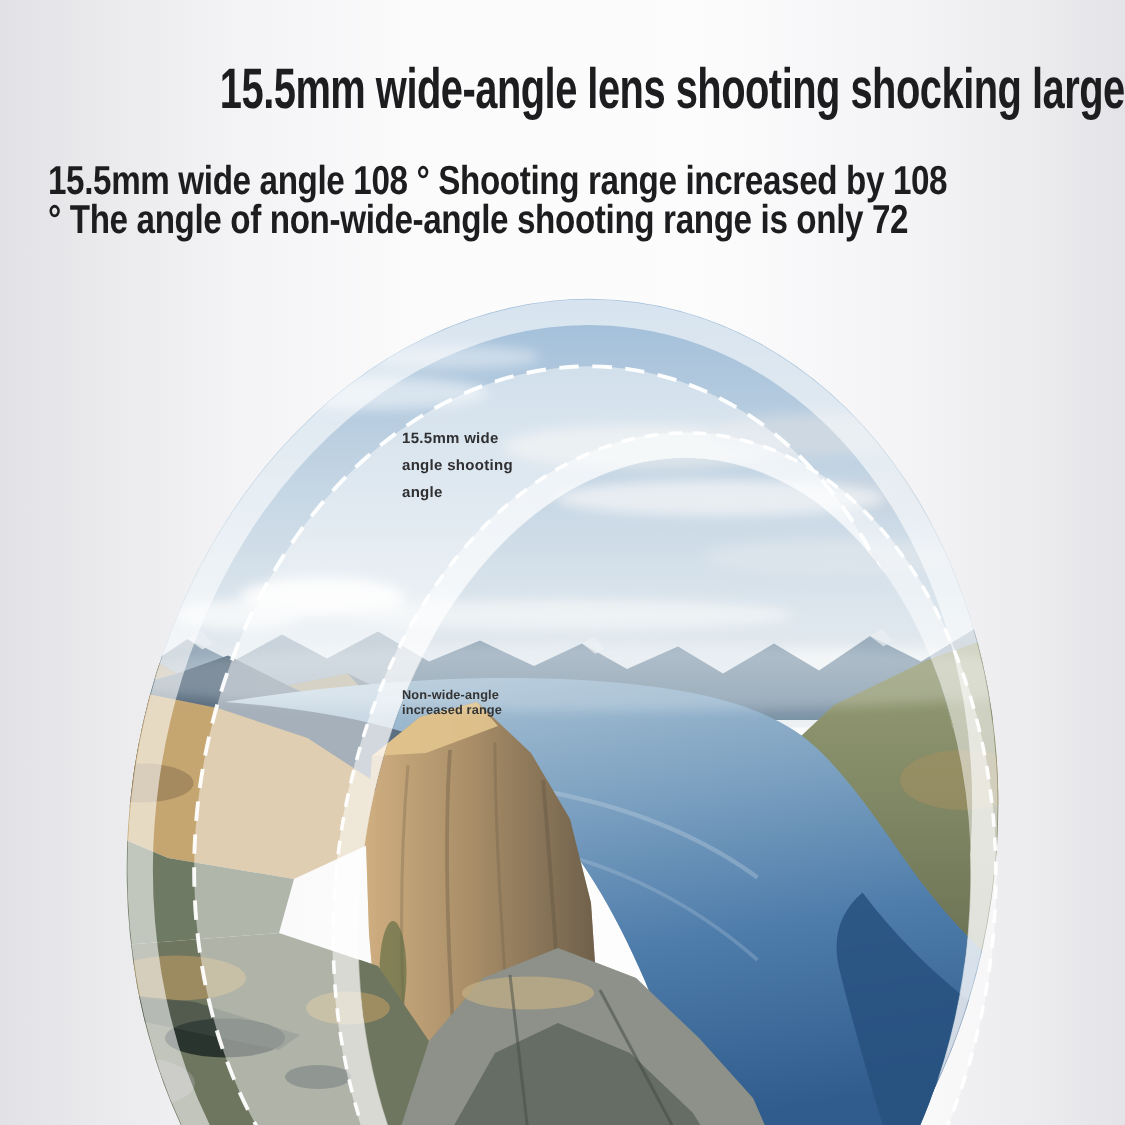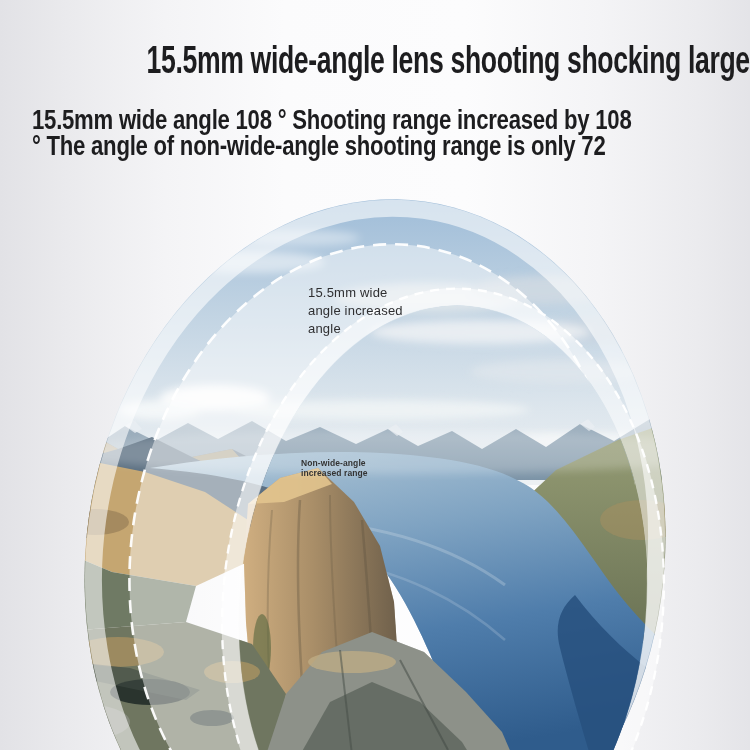--- a/index.html
+++ b/index.html
@@ -18,25 +18,25 @@
   .subtitle{
     position:absolute;top:108px;left:32px;width:880px;
     transform:scaleX(0.82);transform-origin:left top;
     font-size:27px;font-weight:700;color:#1d1d1f;line-height:25.5px;letter-spacing:-0.3px;
   }
   .subtitle div{white-space:nowrap;}
   .scene{position:absolute;left:0;top:0;width:750px;height:750px;}
   .scene svg{position:absolute;left:0;top:0;}
   .label-wide{
     position:absolute;left:268px;top:284px;
-    font-size:13px;font-weight:400;color:#2f2f31;line-height:18px;letter-spacing:0.2px;margin-left:40px;
+    font-size:10px;font-weight:700;color:#2f2f31;line-height:18px;letter-spacing:0.2px;
   }
   .label-nonwide{
     position:absolute;left:268px;top:459px;
-    font-size:8.5px;font-weight:700;color:#333333;line-height:9.5px;letter-spacing:0.1px;margin-left:33px;
+    font-size:8.5px;font-weight:700;color:#333333;line-height:9.5px;letter-spacing:0.1px;
   }
 </style>
 </head>
 <body>
 
 <div class="page">
 
   <div class="title-wrap">
     <span class="title-text">15.5mm wide-angle lens shooting shocking large scene</span>
   </div>
@@ -167,21 +167,21 @@
 
       <g clip-path="url(#clipInner)">
         <use href="#photo"></use>
       </g>
 
       <ellipse cx="443" cy="604" rx="220" ry="316" transform="rotate(5 443 604)" fill="none" stroke="#ffffff" stroke-width="2.4" stroke-dasharray="9 7" opacity="0.95"></ellipse>
     </svg>
 
     <div class="label-wide">
       <div>15.5mm wide</div>
-      <div>angle increased</div>
+      <div>angle shooting</div>
       <div>angle</div>
     </div>
 
     <div class="label-nonwide">
       <div>Non-wide-angle</div>
       <div>increased range</div>
     </div>
 
   </div>
 </div>

